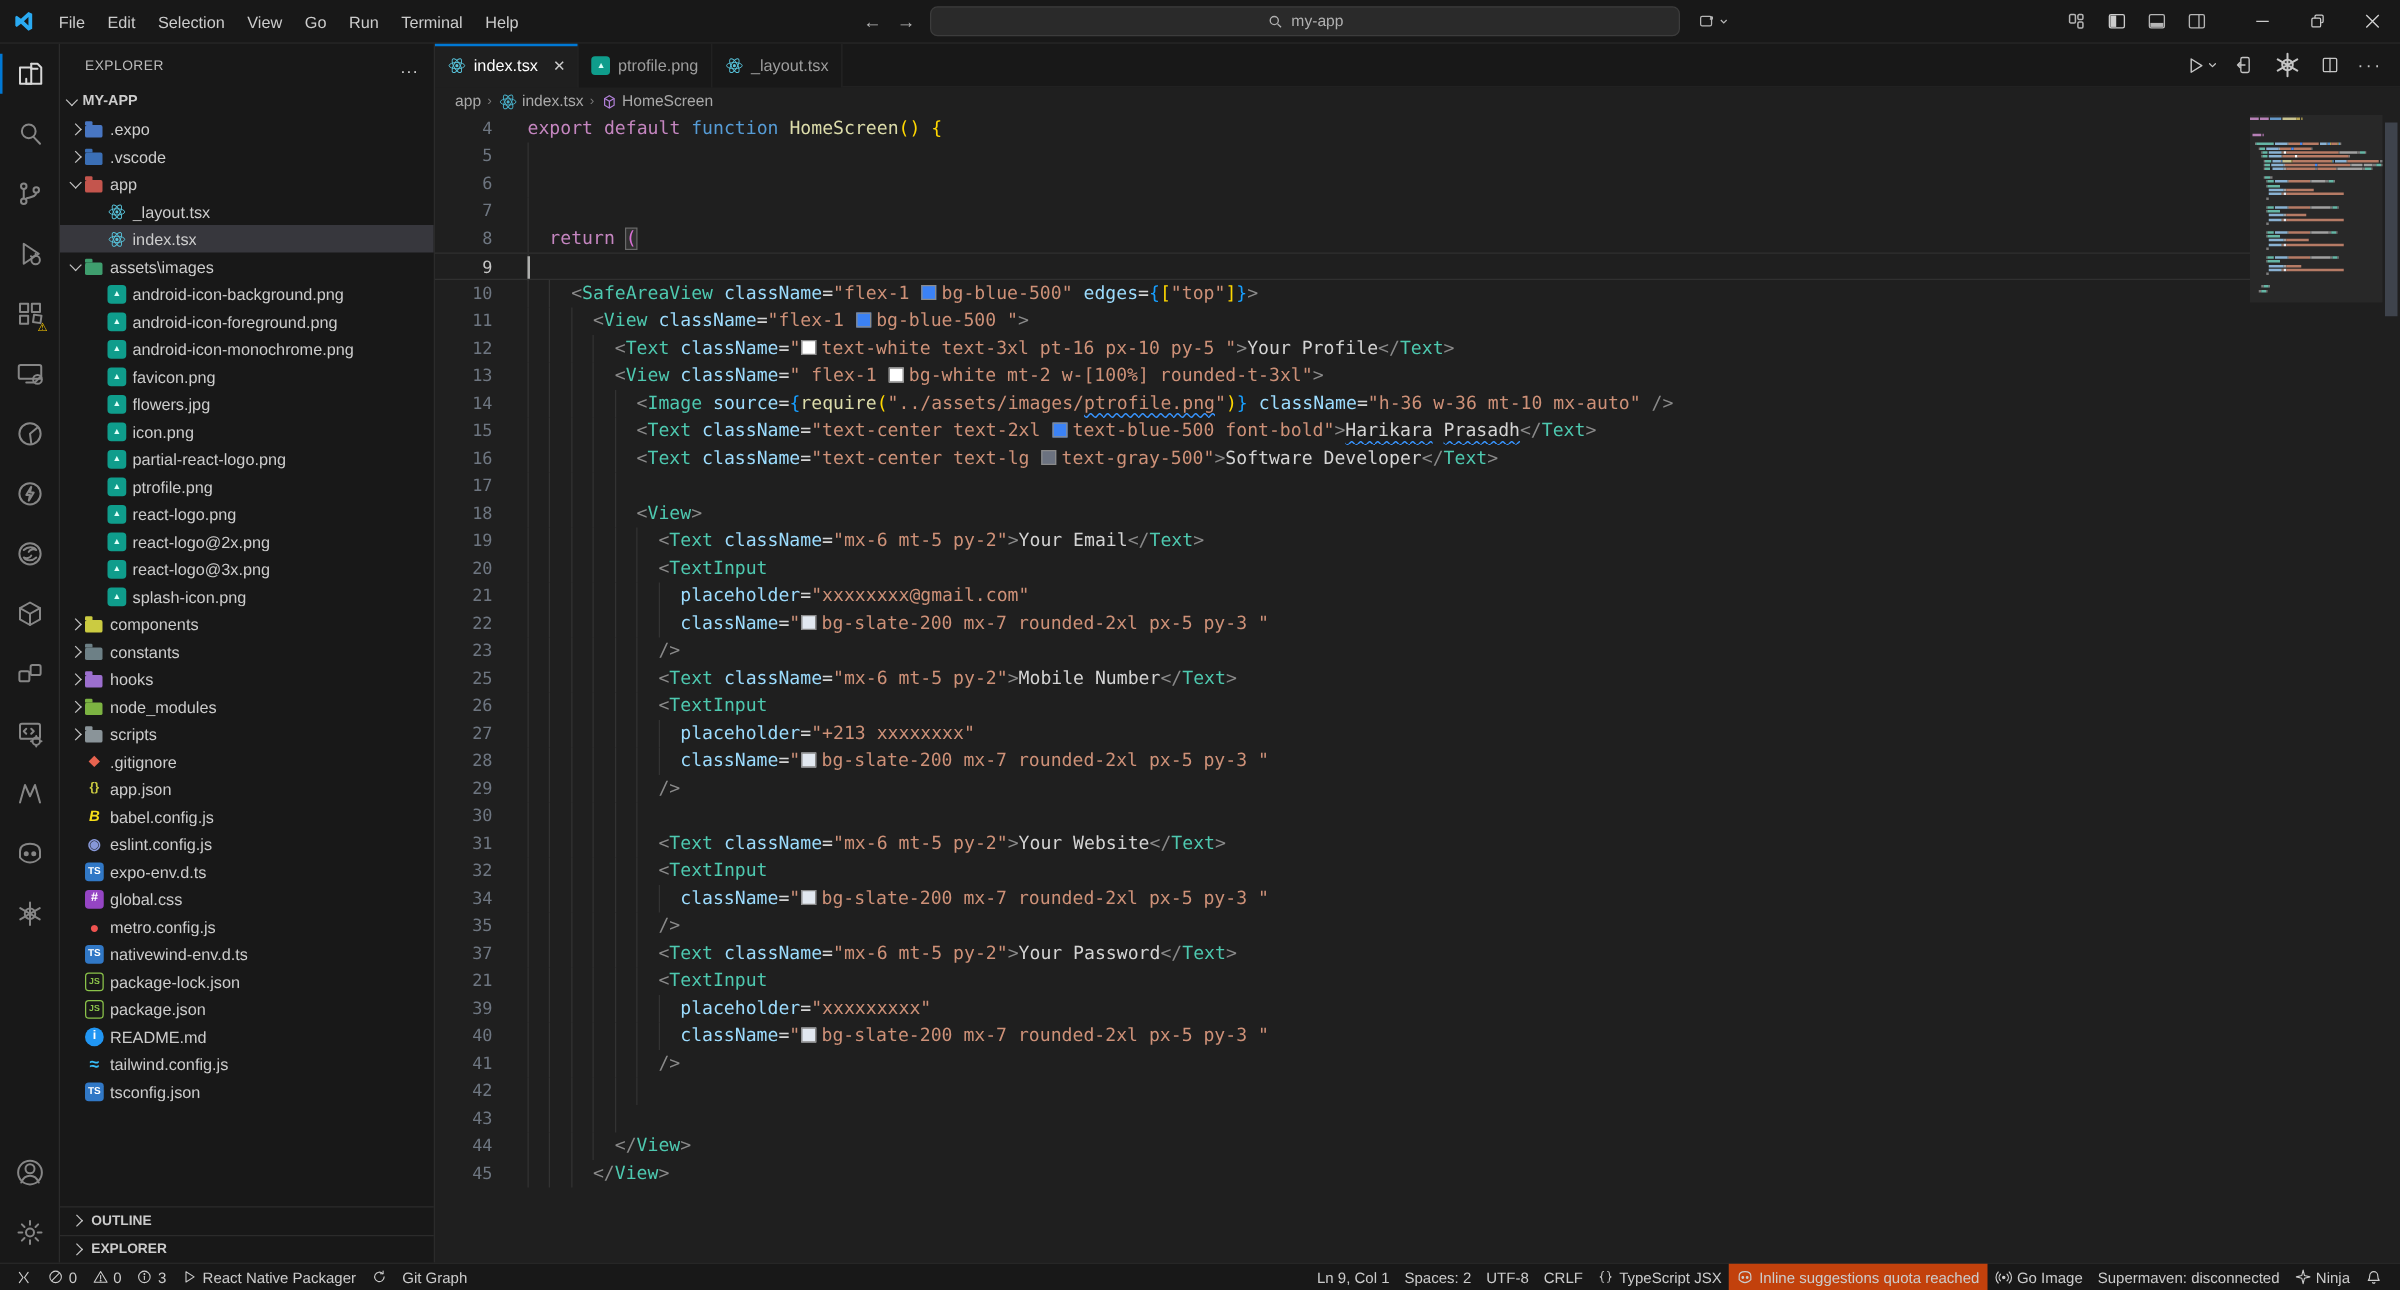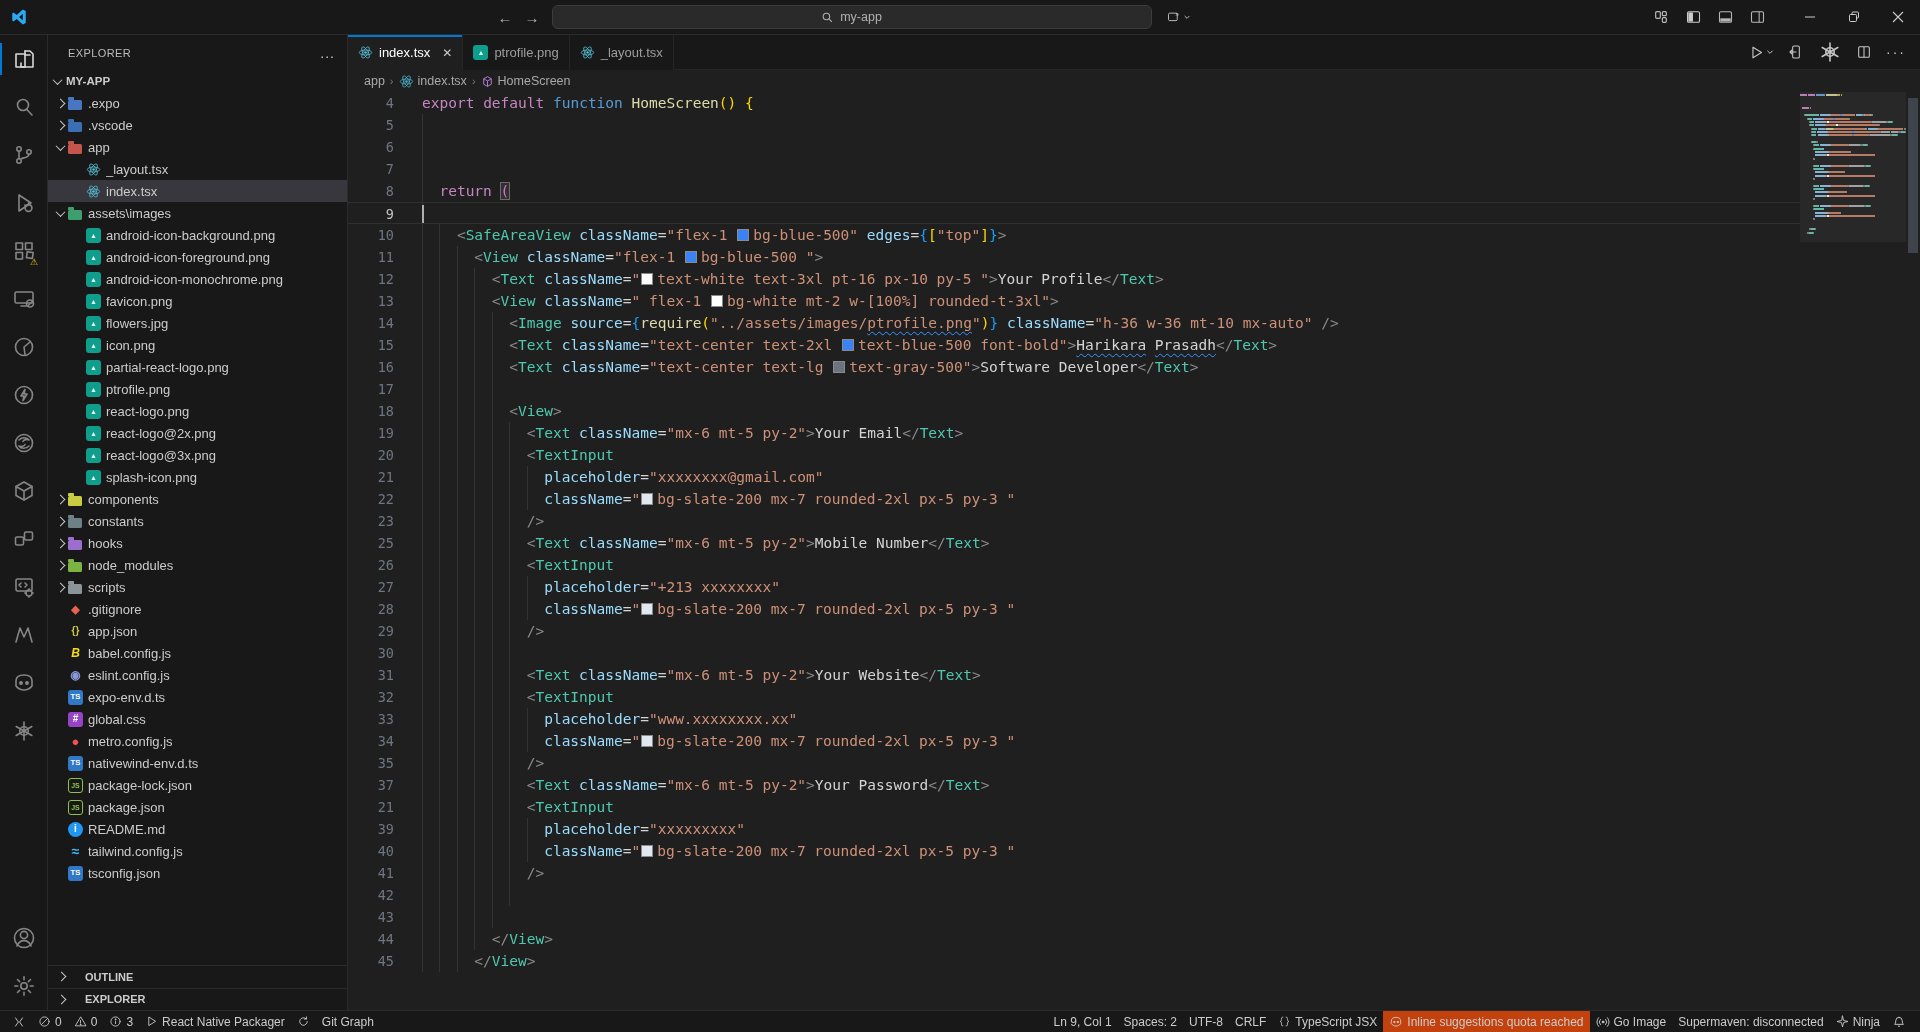--- a/index.html
+++ b/index.html
@@ -48,21 +48,21 @@
   .trow .lbl { overflow:hidden; text-overflow:ellipsis; }
   .root-row { font-weight:bold; font-size:11.5px; height:22px; display:flex; align-items:center; color:#cccccc; }
   .chevron { width:7px; height:7px; border-right:1.4px solid #c5c5c5; border-bottom:1.4px solid #c5c5c5; display:inline-block; }
   .chevron.down { transform:rotate(45deg) translate(-1px,-1px); }
   .chevron.right { transform:rotate(-45deg); }
   .folder { position:relative; width:14px; height:10px; border-radius:1.5px; background:var(--c); margin-top:3px; }
   .folder::before { content:""; position:absolute; top:-3px; left:0; width:6px; height:3px; background:var(--c); border-radius:1px 1px 0 0; }
   .fico { width:15px; height:15px; border-radius:3px; display:flex; align-items:center; justify-content:center;
     font-size:8px; font-weight:bold; line-height:1; }
   .sb-sections { border-top:1px solid #2b2b2b; }
-  .sb-section { height:22px; display:flex; align-items:center; gap:16px; padding-left:6px;
+  .sb-section { height:22px; display:flex; align-items:center; gap:4px; padding-left:6px;
     font-size:11px; font-weight:bold; color:#cccccc; border-bottom:1px solid transparent; }
   .sb-section + .sb-section { border-top:1px solid #2b2b2b; }
 
   
   .editor { flex:1; display:flex; flex-direction:column; min-width:0; }
   .tabbar { height:35px; background:#181818; display:flex; justify-content:space-between; border-bottom:1px solid #252525; }
   .tabs { display:flex; }
   .tab { height:35px; display:flex; align-items:center; gap:6px; padding:0 10px; font-size:13px;
     color:#9d9d9d; background:#181818; border-right:1px solid #252525; position:relative; }
   .tab.active { background:#1f1f1f; color:#ffffff; }
@@ -111,20 +111,30 @@
 <body>
 
 <div class="window">
 
   <div class="titlebar">
     <span class="vscode-logo">
       <svg width="18" height="18" viewBox="0 0 24 24">
           <path fill="#2aaaf2" d="M17 2l4 2v16l-4 2-8-7.3L4.5 18 3 16.8v-9.6L4.5 6 9 9.3 17 2zm0 5.5L12.2 12 17 16.5v-9z"></path>
         </svg>
     </span>
+    <div class="menus" id="menus">
+        <div class="menu">File</div>
+        <div class="menu">Edit</div>
+        <div class="menu">Selection</div>
+        <div class="menu">View</div>
+        <div class="menu">Go</div>
+        <div class="menu">Run</div>
+        <div class="menu">Terminal</div>
+        <div class="menu">Help</div>
+      </div>
     <div class="titlebar-center">
       <div class="nav-arrows">
         <span>←</span>
         <span>→</span>
       </div>
       <div class="cmd-center">
         <span>
           <svg width="13" height="13" viewBox="0 0 24 24" fill="none" stroke="#b0b0b0" stroke-width="2">
               <circle cx="10" cy="10" r="6"></circle>
               <path d="M15 15l5 5"></path>
@@ -747,21 +757,20 @@
             <div class="cline"><span class="ln">22</span><span class="fold"></span><span class="ltext"><span class="ig"></span><span class="ig"></span><span class="ig"></span><span class="ig"></span><span class="ig"></span><span class="ig"></span><span class="ig"></span><span class="tk-a">className</span><span class="tk-p">=</span><span class="tk-s">"</span><span class="sqd" style="background: rgb(226, 232, 240);"></span><span class="tk-s">bg-slate-200 mx-7 rounded-2xl px-5 py-3 "</span></span></div>
             <div class="cline"><span class="ln">23</span><span class="fold"></span><span class="ltext"><span class="ig"></span><span class="ig"></span><span class="ig"></span><span class="ig"></span><span class="ig"></span><span class="ig"></span><span class="tk-g">/&gt;</span></span></div>
             <div class="cline"><span class="ln">25</span><span class="fold"></span><span class="ltext"><span class="ig"></span><span class="ig"></span><span class="ig"></span><span class="ig"></span><span class="ig"></span><span class="ig"></span><span class="tk-g">&lt;</span><span class="tk-t">Text</span><span class="tk-p"> </span><span class="tk-a">className</span><span class="tk-p">=</span><span class="tk-s">"mx-6 mt-5 py-2"</span><span class="tk-g">&gt;</span><span class="tk-p">Mobile Number</span><span class="tk-g">&lt;/</span><span class="tk-t">Text</span><span class="tk-g">&gt;</span></span></div>
             <div class="cline"><span class="ln">26</span><span class="fold"></span><span class="ltext"><span class="ig"></span><span class="ig"></span><span class="ig"></span><span class="ig"></span><span class="ig"></span><span class="ig"></span><span class="tk-g">&lt;</span><span class="tk-t">TextInput</span></span></div>
             <div class="cline"><span class="ln">27</span><span class="fold"></span><span class="ltext"><span class="ig"></span><span class="ig"></span><span class="ig"></span><span class="ig"></span><span class="ig"></span><span class="ig"></span><span class="ig"></span><span class="tk-a">placeholder</span><span class="tk-p">=</span><span class="tk-s">"+213 xxxxxxxx"</span></span></div>
             <div class="cline"><span class="ln">28</span><span class="fold"></span><span class="ltext"><span class="ig"></span><span class="ig"></span><span class="ig"></span><span class="ig"></span><span class="ig"></span><span class="ig"></span><span class="ig"></span><span class="tk-a">className</span><span class="tk-p">=</span><span class="tk-s">"</span><span class="sqd" style="background: rgb(226, 232, 240);"></span><span class="tk-s">bg-slate-200 mx-7 rounded-2xl px-5 py-3 "</span></span></div>
             <div class="cline"><span class="ln">29</span><span class="fold"></span><span class="ltext"><span class="ig"></span><span class="ig"></span><span class="ig"></span><span class="ig"></span><span class="ig"></span><span class="ig"></span><span class="tk-g">/&gt;</span></span></div>
             <div class="cline"><span class="ln">30</span><span class="fold"></span><span class="ltext"><span class="ig"></span><span class="ig"></span><span class="ig"></span><span class="ig"></span><span class="ig"></span><span class="ig"></span></span></div>
             <div class="cline"><span class="ln">31</span><span class="fold"></span><span class="ltext"><span class="ig"></span><span class="ig"></span><span class="ig"></span><span class="ig"></span><span class="ig"></span><span class="ig"></span><span class="tk-g">&lt;</span><span class="tk-t">Text</span><span class="tk-p"> </span><span class="tk-a">className</span><span class="tk-p">=</span><span class="tk-s">"mx-6 mt-5 py-2"</span><span class="tk-g">&gt;</span><span class="tk-p">Your Website</span><span class="tk-g">&lt;/</span><span class="tk-t">Text</span><span class="tk-g">&gt;</span></span></div>
             <div class="cline"><span class="ln">32</span><span class="fold"></span><span class="ltext"><span class="ig"></span><span class="ig"></span><span class="ig"></span><span class="ig"></span><span class="ig"></span><span class="ig"></span><span class="tk-g">&lt;</span><span class="tk-t">TextInput</span></span></div>
-            <div class="cline"><span class="ln">33</span><span class="fold"></span><span class="ltext"><span class="ig"></span><span class="ig"></span><span class="ig"></span><span class="ig"></span><span class="ig"></span><span class="ig"></span><span class="ig"></span><span class="tk-a">placeholder</span><span class="tk-p">=</span><span class="tk-s">"www.xxxxxxxx.xx"</span></span></div>
             <div class="cline"><span class="ln">34</span><span class="fold"></span><span class="ltext"><span class="ig"></span><span class="ig"></span><span class="ig"></span><span class="ig"></span><span class="ig"></span><span class="ig"></span><span class="ig"></span><span class="tk-a">className</span><span class="tk-p">=</span><span class="tk-s">"</span><span class="sqd" style="background: rgb(226, 232, 240);"></span><span class="tk-s">bg-slate-200 mx-7 rounded-2xl px-5 py-3 "</span></span></div>
             <div class="cline"><span class="ln">35</span><span class="fold"></span><span class="ltext"><span class="ig"></span><span class="ig"></span><span class="ig"></span><span class="ig"></span><span class="ig"></span><span class="ig"></span><span class="tk-g">/&gt;</span></span></div>
             <div class="cline"><span class="ln">37</span><span class="fold"></span><span class="ltext"><span class="ig"></span><span class="ig"></span><span class="ig"></span><span class="ig"></span><span class="ig"></span><span class="ig"></span><span class="tk-g">&lt;</span><span class="tk-t">Text</span><span class="tk-p"> </span><span class="tk-a">className</span><span class="tk-p">=</span><span class="tk-s">"mx-6 mt-5 py-2"</span><span class="tk-g">&gt;</span><span class="tk-p">Your Password</span><span class="tk-g">&lt;/</span><span class="tk-t">Text</span><span class="tk-g">&gt;</span></span></div>
             <div class="cline"><span class="ln">21</span><span class="fold"></span><span class="ltext"><span class="ig"></span><span class="ig"></span><span class="ig"></span><span class="ig"></span><span class="ig"></span><span class="ig"></span><span class="tk-g">&lt;</span><span class="tk-t">TextInput</span></span></div>
             <div class="cline"><span class="ln">39</span><span class="fold"></span><span class="ltext"><span class="ig"></span><span class="ig"></span><span class="ig"></span><span class="ig"></span><span class="ig"></span><span class="ig"></span><span class="ig"></span><span class="tk-a">placeholder</span><span class="tk-p">=</span><span class="tk-s">"xxxxxxxxx"</span></span></div>
             <div class="cline"><span class="ln">40</span><span class="fold"></span><span class="ltext"><span class="ig"></span><span class="ig"></span><span class="ig"></span><span class="ig"></span><span class="ig"></span><span class="ig"></span><span class="ig"></span><span class="tk-a">className</span><span class="tk-p">=</span><span class="tk-s">"</span><span class="sqd" style="background: rgb(226, 232, 240);"></span><span class="tk-s">bg-slate-200 mx-7 rounded-2xl px-5 py-3 "</span></span></div>
             <div class="cline"><span class="ln">41</span><span class="fold"></span><span class="ltext"><span class="ig"></span><span class="ig"></span><span class="ig"></span><span class="ig"></span><span class="ig"></span><span class="ig"></span><span class="tk-g">/&gt;</span></span></div>
             <div class="cline"><span class="ln">42</span><span class="fold"></span><span class="ltext"><span class="ig"></span><span class="ig"></span><span class="ig"></span><span class="ig"></span><span class="ig"></span><span class="ig"></span></span></div>
             <div class="cline"><span class="ln">43</span><span class="fold"></span><span class="ltext"><span class="ig"></span><span class="ig"></span><span class="ig"></span><span class="ig"></span><span class="ig"></span></span></div>
             <div class="cline"><span class="ln">44</span><span class="fold"></span><span class="ltext"><span class="ig"></span><span class="ig"></span><span class="ig"></span><span class="ig"></span><span class="tk-g">&lt;/</span><span class="tk-t">View</span><span class="tk-g">&gt;</span></span></div>

